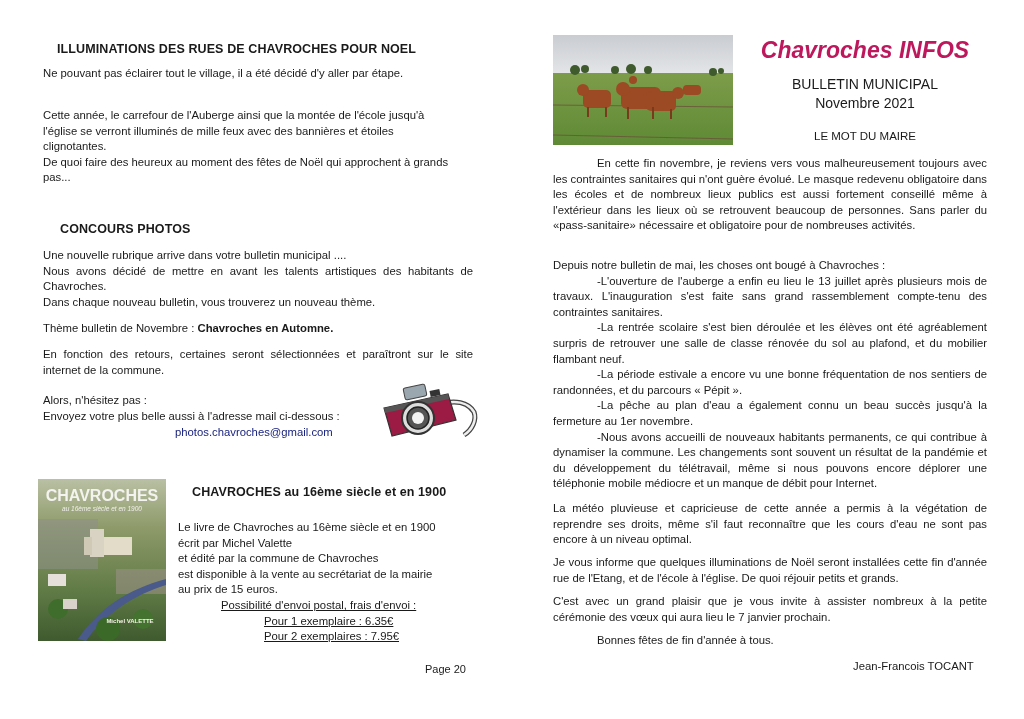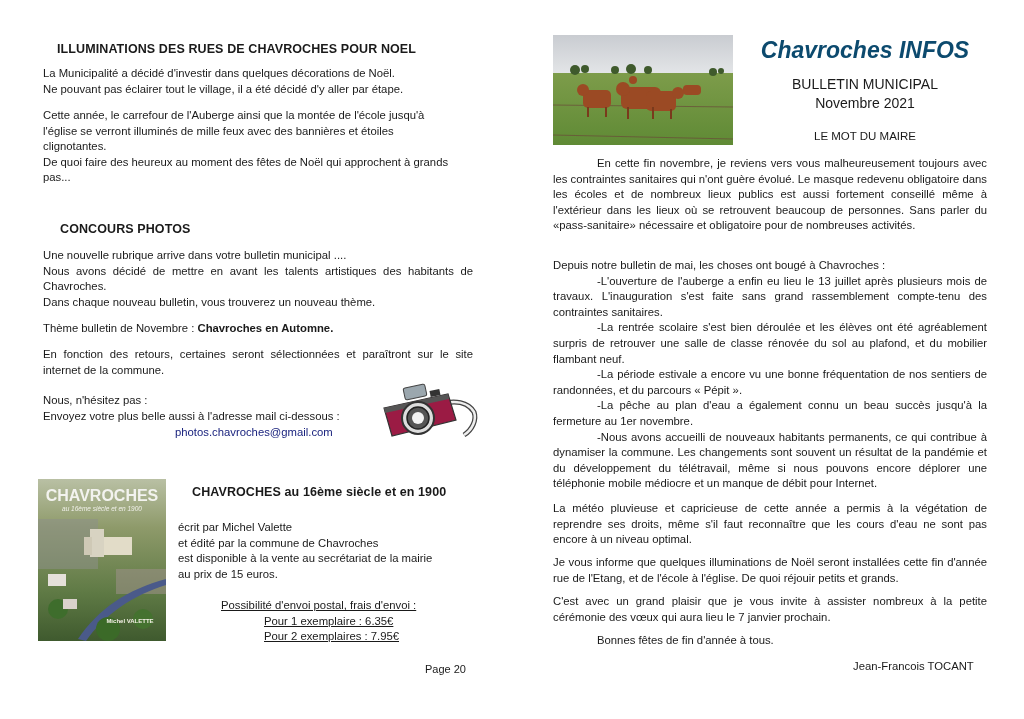--- a/index.html
+++ b/index.html
@@ -32,39 +32,38 @@
 
   #book-cover { left:38px; top:479px; width:128px; height:162px; overflow:hidden; }
   #book-title { left:178px; top:485px; }
   #book-p { left:178px; top:520px; width:300px; }
   #book-postal { left:178px; top:598px; width:300px;text-decoration:underline; }
 
   #page-number { left:425px; top:663px; font-size:11px; }
 
   
   #cows-photo { left:553px; top:35px; width:180px; height:110px; overflow:hidden; }
-  #masthead-title { left:740px; top:37px; width:250px; text-align:center; font-size:23px; font-weight:bold; font-style:italic; color:#0c4a6e; }
+  #masthead-title { left:740px; top:37px; width:250px; text-align:center; font-size:23px; font-weight:bold; font-style:italic; color:#be185d; }
   #bulletin-label { left:740px; top:75px; width:250px; text-align:center; font-size:14px; line-height:18px; }
   #bulletin-date { left:740px; top:94px; width:250px; text-align:center; font-size:14px; line-height:18px; }
   #mot-maire { left:740px; top:130px; width:250px; text-align:center; font-size:11.5px; }
 
   #maire-p1 { left:553px; top:156px; width:434px; }
   #maire-p2 { left:553px; top:258px; width:434px; }
   #maire-p3 { left:553px; top:501px; width:434px; }
   #maire-p4 { left:553px; top:555px; width:434px; }
   #maire-p5 { left:553px; top:594px; width:434px; }
   #maire-p6 { left:553px; top:633px; width:434px; }
   #signature { left:853px; top:660px; font-size:11.3px; }
 </style>
 </head>
 <body>
 
 <div class="abs h" id="illum-title">ILLUMINATIONS DES RUES DE CHAVROCHES POUR NOEL</div>
 <div class="abs txt" id="illum-p1">
-  <p>La Municipalité a décidé d'investir dans quelques décorations de Noël.</p>
   <p>Ne pouvant pas éclairer tout le village, il a été décidé d'y aller par étape.</p>
 </div>
 <div class="abs txt" id="illum-p2">
   <p>Cette année, le carrefour de l'Auberge ainsi que la montée de l'école jusqu'à</p>
   <p>l'église se verront  illuminés de mille feux avec des bannières et étoiles</p>
   <p>clignotantes.</p>
   <p>De quoi faire des heureux au moment des fêtes de Noël qui approchent à grands</p>
   <p>pas...</p>
 </div>
 
@@ -74,21 +73,21 @@
   <p>Nous avons décidé de mettre en avant les talents artistiques des habitants de Chavroches.</p>
   <p>Dans chaque nouveau bulletin, vous trouverez un nouveau thème.</p>
 </div>
 <div class="abs txt" id="concours-theme">
   <span>Thème bulletin de Novembre : </span><span class="bold">Chavroches en Automne.</span>
 </div>
 <div class="abs txt just" id="concours-p3">
   <p>En fonction des retours, certaines seront sélectionnées et paraîtront sur le site internet de la commune.</p>
 </div>
 <div class="abs txt" id="concours-p4">
-  <p>Nous, n'hésitez pas :</p>
+  <p>Alors, n'hésitez pas :</p>
   <p>Envoyez votre plus belle aussi à l'adresse mail ci-dessous :</p>
 </div>
 <div class="abs txt email" id="email">photos.chavroches@gmail.com</div>
 
 <div class="abs" id="camera">
   <svg width="100" height="62" viewBox="0 0 100 62">
     <path d="M60 24 C75 20 88 22 94 32 C97 40 92 50 84 55" fill="none" stroke="#444" stroke-width="5"></path>
     <path d="M60 24 C75 20 88 22 94 32 C97 40 92 50 84 55" fill="none" stroke="#eee" stroke-width="2.5"></path>
     <polygon points="4,28 68,14 76,40 12,56" fill="#9b1b44" stroke="#333" stroke-width="1.2"></polygon>
     <polygon points="4,28 68,14 69,19 5,33" fill="#555"></polygon>
@@ -123,20 +122,21 @@
     <rect x="10" y="95" width="18" height="12" fill="#e5e0da"></rect>
     <rect x="25" y="120" width="14" height="10" fill="#d9d2cb"></rect>
     <text x="64" y="22" text-anchor="middle" font-family="Liberation Sans, sans-serif" font-size="16" font-weight="bold" fill="#f3f3ef">CHAVROCHES</text>
     <text x="64" y="32" text-anchor="middle" font-family="Liberation Sans, sans-serif" font-size="6.5" font-style="italic" fill="#f0f0ea">au 16ème siècle et en 1900</text>
     <text x="92" y="144" text-anchor="middle" font-family="Liberation Sans, sans-serif" font-size="6" font-weight="bold" fill="#f4f1e6">Michel VALETTE</text>
   </svg>
 </div>
 
 <div class="abs h" id="book-title">CHAVROCHES au 16ème siècle et en 1900</div>
 <div class="abs txt" id="book-p">
+  <p>Le livre de Chavroches au 16ème siècle et en 1900</p>
   <p>écrit par  Michel Valette</p>
   <p>et édité par la commune de Chavroches</p>
   <p>est disponible à la vente au secrétariat de la mairie</p>
   <p>au prix de 15 euros.</p>
 </div>
 <div class="abs txt" id="book-postal">
   <p style="padding-left:43px">Possibilité d'envoi postal, frais d'envoi :</p>
   <p style="padding-left:86px">Pour 1 exemplaire :  6.35€</p>
   <p style="padding-left:86px">Pour 2 exemplaires : 7.95€</p>
 </div>

